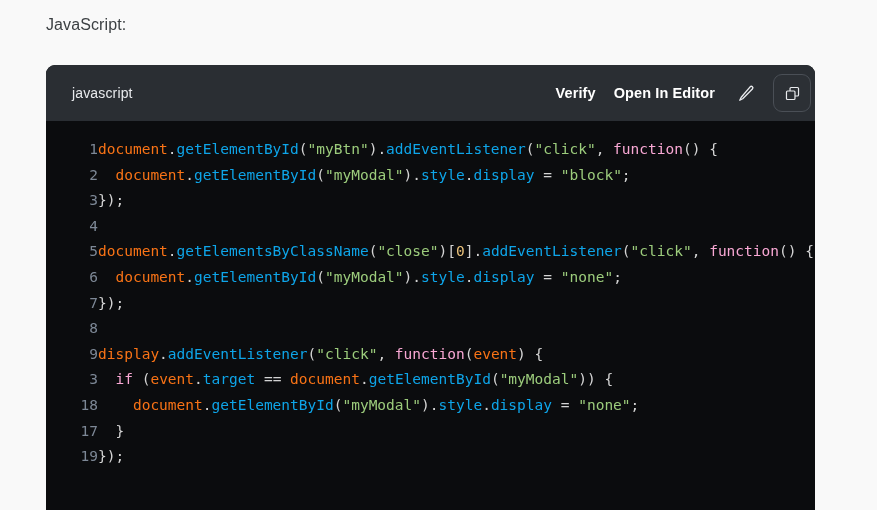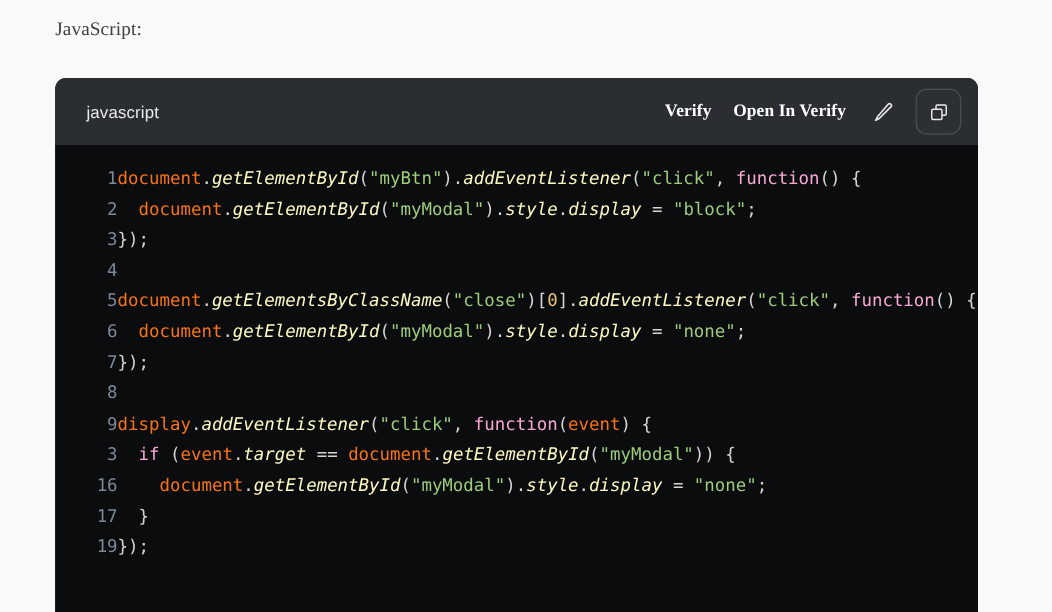--- a/index.html
+++ b/index.html
@@ -25,21 +25,21 @@
   }
 
   
   .intro-label {
     position: absolute;
     left: 46px;
     top: 14px;
     font-size: 16px;
     line-height: 22px;
     color: #3c4043;
-    font-family: Liberation Serif, serif;
+    font-family: Liberation Sans, sans-serif;
     letter-spacing: 0.1px;
   }
 
   
   .code-block {
     position: absolute;
     left: 46px;
     top: 65px;
     width: 769px;
     height: 460px;
@@ -48,39 +48,39 @@
     background: #0b0c0e;
   }
 
   
   .code-header {
     position: relative;
     height: 56px;
     background: #2a2e33;
     display: flex;
     align-items: center;
-    padding: 0 14px 0 26px;
+    padding: 0 4px 0 26px;
   }
   .lang-label {
     font-size: 14px;
     color: #e8eaed;
     font-family: "Liberation Sans", sans-serif;
     letter-spacing: 0.15px;
   }
   .header-actions {
     margin-left: auto;
     display: flex;
     align-items: center;
     gap: 0;
   }
   .action-text {
     font-size: 14.5px;
     font-weight: bold;
     color: #ffffff;
-    font-family: Liberation Serif, serif;
+    font-family: Liberation Sans, sans-serif;
     padding: 4px 6px;
     cursor: pointer;
     white-space: nowrap;
     letter-spacing: 0.1px;
   }
   .action-text.verify { margin-right: 6px; }
   .icon-btn-plain {
     width: 30px;
     height: 30px;
     display: flex;
@@ -141,21 +141,21 @@
   td.src {
     font-family: "DejaVu Sans Mono", "Liberation Mono", monospace;
     font-size: 14.5px;
     line-height: 25.6px;
     color: #d4d4d4;
     padding-right: 40px;
   }
 
   
   .t-var   { color: #f97316; }   
-  .t-prop  { color: #fef9c3; font-style: italic; }   
+  .t-prop  { color: #0ea5e9; }   
   .t-str   { color: #9ccc7c; }   
   .t-kw    { color: #f9a8d4; }   
   .t-num   { color: #e8c07a; }   
   .t-punc  { color: #d4d4d4; }   
   .t-op    { color: #d4d4d4; }   
 </style>
 </head>
 <body>
 
 <div class="page">
@@ -165,21 +165,21 @@
   <div class="code-block">
 
     <div class="code-header">
 
       <span class="lang-label">javascript</span>
 
       <div class="header-actions">
 
         <span class="action-text verify">Verify</span>
 
-        <span class="action-text">Open In Verify</span>
+        <span class="action-text">Open In Editor</span>
 
         <span class="icon-btn-plain">
           <span>
             <svg width="19" height="19" viewBox="0 0 24 24" fill="none" stroke="#e8eaed" stroke-width="1.7" stroke-linecap="round" stroke-linejoin="round">
               <path d="M16.6 3.6a2 2 0 0 1 2.83 2.83L7.2 18.65 3.5 20.5l1.85-3.7z"></path>
             </svg>
           </span>
         </span>
 
         <span class="icon-btn-boxed">
@@ -232,21 +232,21 @@
               </tr>
               <tr>
                 <td class="ln">9</td>
                 <td class="src"><span class="t-var">display</span><span class="t-punc">.</span><span class="t-prop">addEventListener</span><span class="t-punc">(</span><span class="t-str">"click"</span><span class="t-punc">, </span><span class="t-kw">function</span><span class="t-punc">(</span><span class="t-var">event</span><span class="t-punc">) {</span></td>
               </tr>
               <tr>
                 <td class="ln">3</td>
                 <td class="src"><span class="t-punc">  </span><span class="t-kw">if</span><span class="t-punc"> (</span><span class="t-var">event</span><span class="t-punc">.</span><span class="t-prop">target</span><span class="t-op"> == </span><span class="t-var">document</span><span class="t-punc">.</span><span class="t-prop">getElementById</span><span class="t-punc">(</span><span class="t-str">"myModal"</span><span class="t-punc">)) {</span></td>
               </tr>
               <tr>
-                <td class="ln">16</td>
+                <td class="ln">18</td>
                 <td class="src"><span class="t-punc">    </span><span class="t-var">document</span><span class="t-punc">.</span><span class="t-prop">getElementById</span><span class="t-punc">(</span><span class="t-str">"myModal"</span><span class="t-punc">)</span><span class="t-punc">.</span><span class="t-prop">style</span><span class="t-punc">.</span><span class="t-prop">display</span><span class="t-op"> = </span><span class="t-str">"none"</span><span class="t-punc">;</span></td>
               </tr>
               <tr>
                 <td class="ln">17</td>
                 <td class="src"><span class="t-punc">  }</span></td>
               </tr>
               <tr>
                 <td class="ln">19</td>
                 <td class="src"><span class="t-punc">});</span></td>
               </tr>

